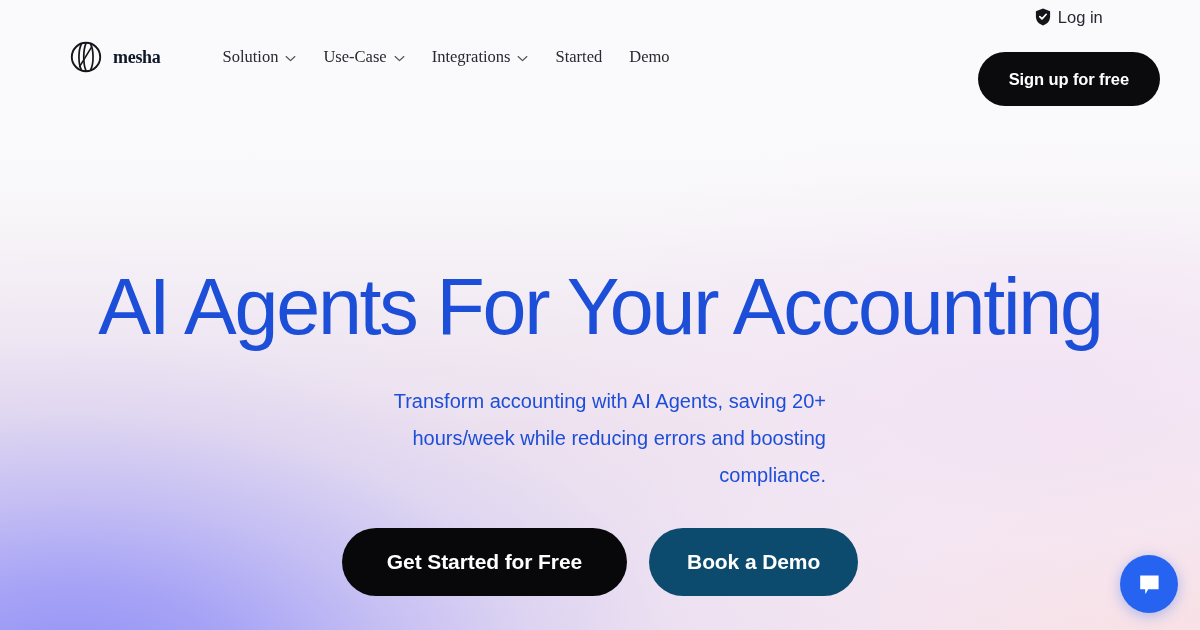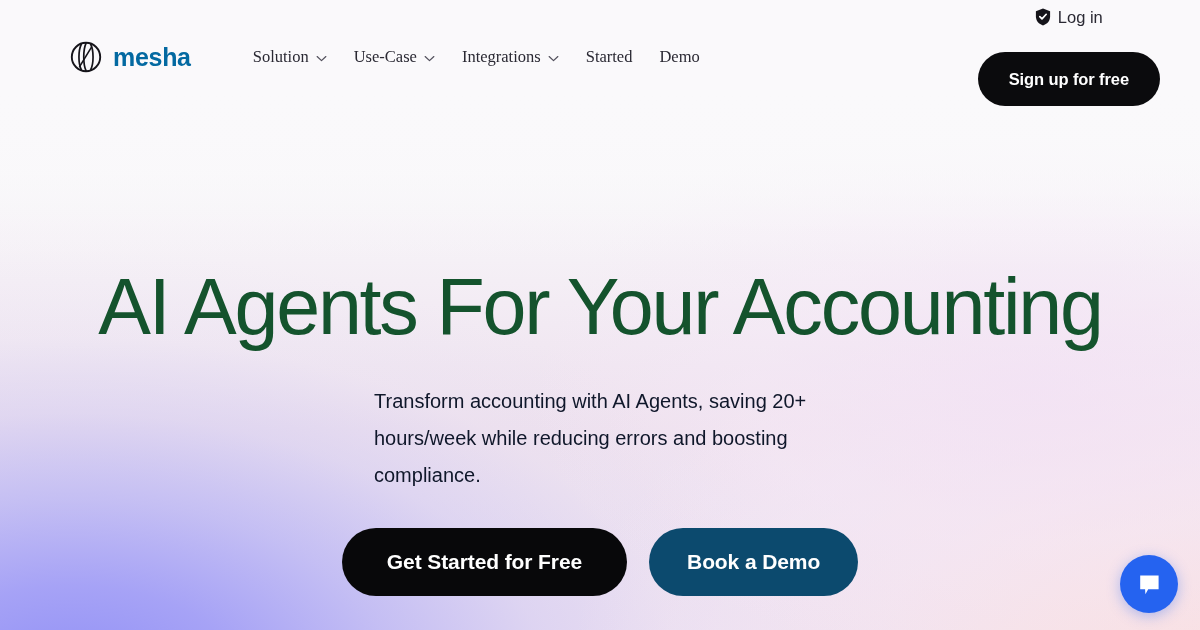--- a/index.html
+++ b/index.html
@@ -112,25 +112,26 @@
     gap: 11px;
     cursor: pointer;
     flex-shrink: 0;
   }
   .brand-mark {
     width: 32px; height: 32px;
     display: block;
     flex-shrink: 0;
   }
   .brand-name {
-    font-size: 25px;
+    font-size: 18px;
     font-weight: 700;
-    color: #0369a1;
+    color: #0f172a;
     letter-spacing: -0.3px;
     line-height: 1;
+    font-family: Liberation Serif, serif;
   }
 
   .nav {
     display: flex;
     align-items: center;
     gap: 27px;
     margin-left: 62px;
   }
   .nav-item {
     display: flex;
@@ -194,35 +195,35 @@
     display: flex;
     flex-direction: column;
     align-items: center;
     z-index: 10;
   }
 
   .hero-title {
     margin-top: 152px;
     font-size: 79px;
     font-weight: 400;
-    color: #14532d;
+    color: #1d4ed8;
     letter-spacing: -2.2px;
     line-height: 1.05;
     text-align: center;
     white-space: nowrap;
     font-family: "Liberation Sans", sans-serif;
   }
 
   .hero-sub {
     margin-top: 34px;
     width: 452px;
     font-size: 20px;
     line-height: 1.85;
-    color: #0f172a;
-    text-align: left;
+    color: #1d4ed8;
+    text-align: right;
     font-weight: 400;
   }
 
   .hero-ctas {
     margin-top: 34px;
     display: flex;
     align-items: center;
     gap: 22px;
   }
 

